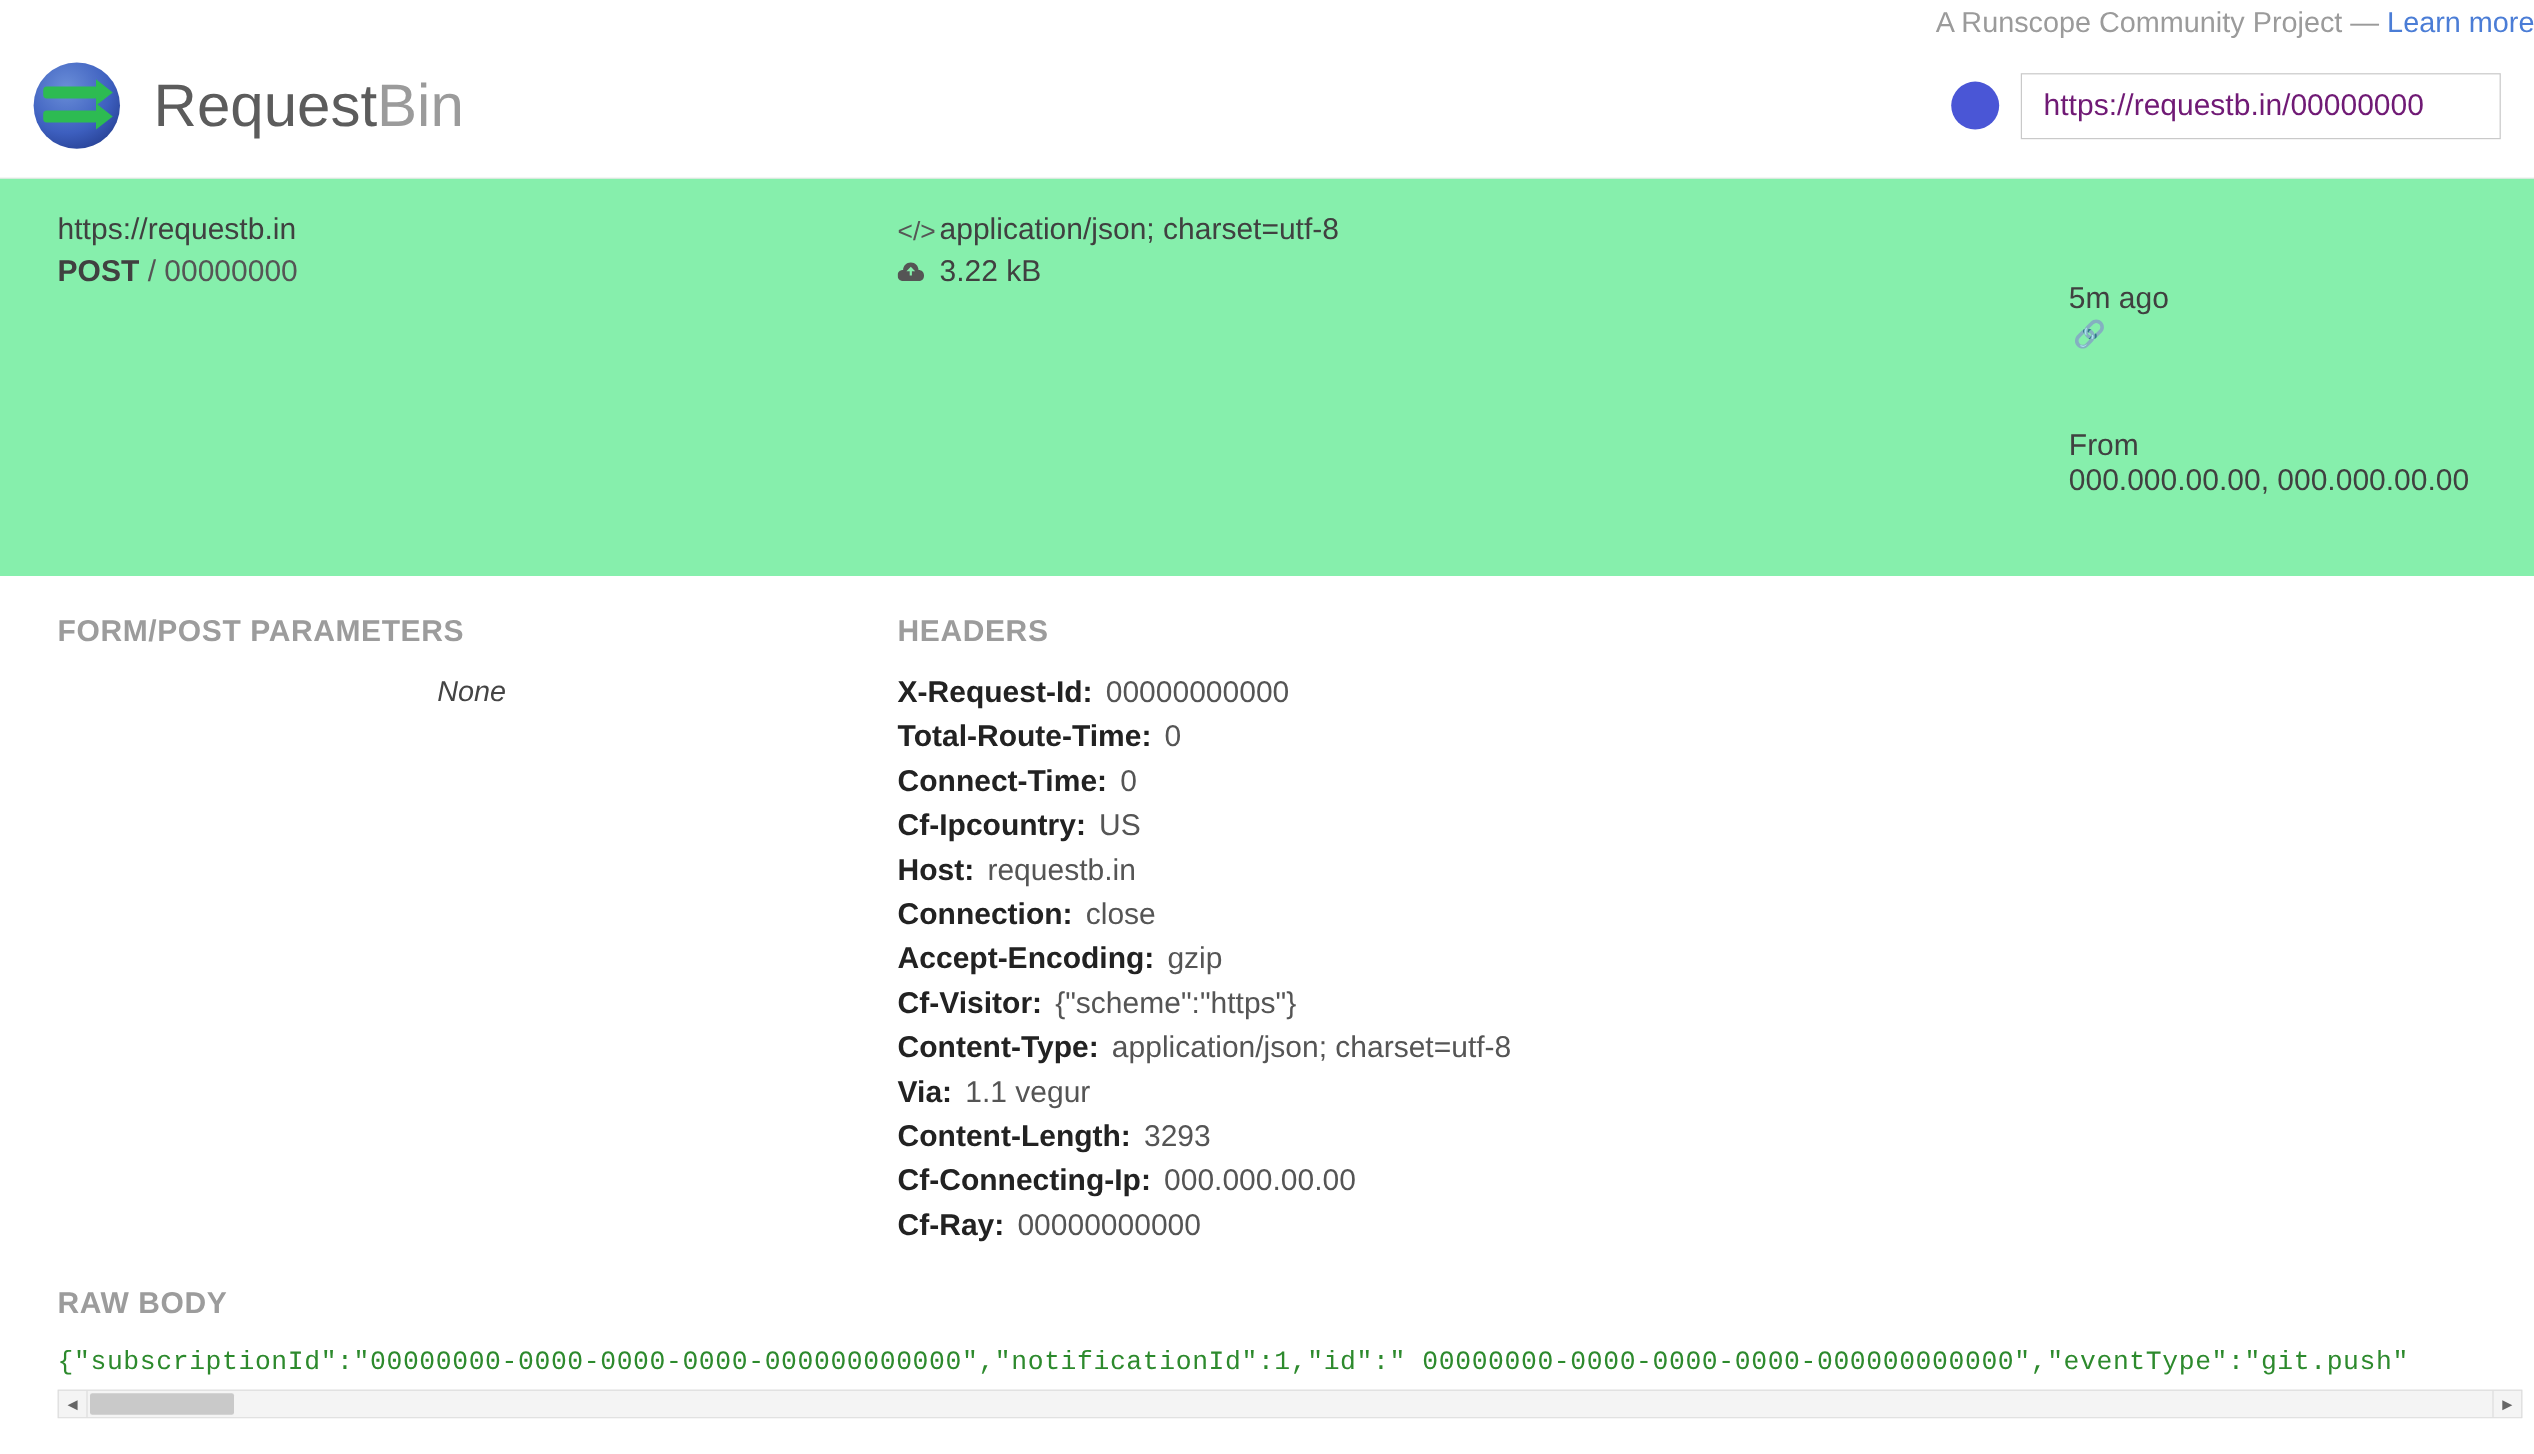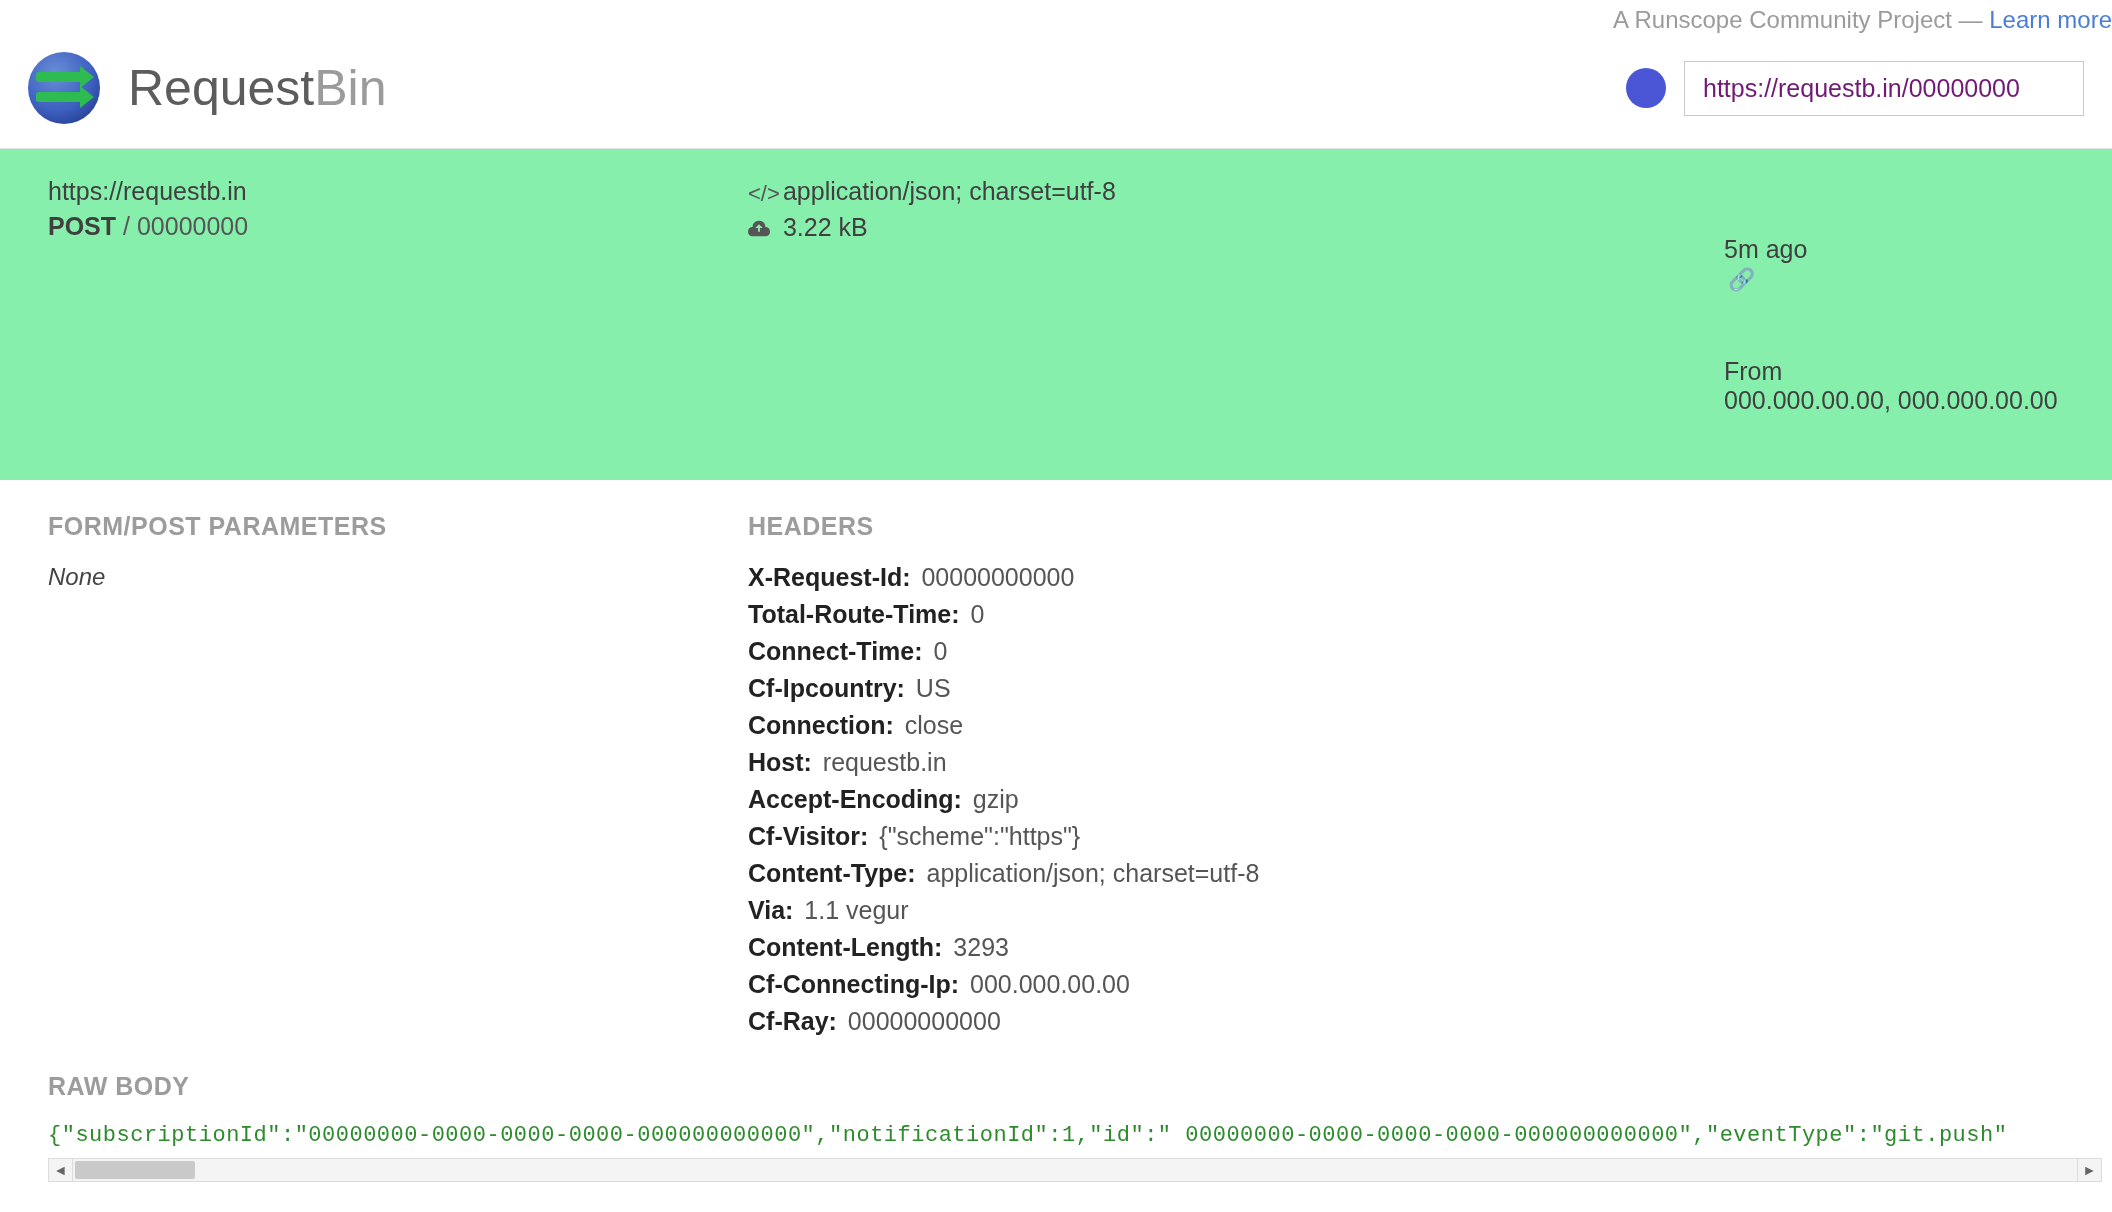--- a/index.html
+++ b/index.html
@@ -112,21 +112,21 @@
     padding: 32px 48px 10px 48px;
     column-gap: 10px;
   }
   .section-title {
     color: #9c9c9c;
     font-weight: 700;
     letter-spacing: 0.5px;
     font-size: 25px;
     margin-bottom: 22px;
   }
-  .none { font-style: italic; color: #444; }
+  .none { font-style: italic; color: #444; text-align: center; }
   .headers .hdr { margin-bottom: 8px; font-size: 25px; }
   .headers .hk { font-weight: 700; color: #222; }
   .headers .hv { color: #555; margin-left: 4px; }
 
   
   .rawbody-wrap {
     padding: 18px 10px 0 48px;
   }
   .rawbody {
     font-family: "Courier New", Courier, monospace;
@@ -219,22 +219,22 @@
     <div class="section-title">FORM/POST PARAMETERS</div>
     <div class="none">None</div>
   </div>
   <div>
     <div class="section-title">HEADERS</div>
     <div class="headers" id="headers-list">
         <div class="hdr"><span class="hk">X-Request-Id:</span><span class="hv"> 00000000000</span></div>
         <div class="hdr"><span class="hk">Total-Route-Time:</span><span class="hv"> 0</span></div>
         <div class="hdr"><span class="hk">Connect-Time:</span><span class="hv"> 0</span></div>
         <div class="hdr"><span class="hk">Cf-Ipcountry:</span><span class="hv"> US</span></div>
+        <div class="hdr"><span class="hk">Host:</span><span class="hv"> requestb.in</span></div>
         <div class="hdr"><span class="hk">Connection:</span><span class="hv"> close</span></div>
-        <div class="hdr"><span class="hk">Host:</span><span class="hv"> requestb.in</span></div>
         <div class="hdr"><span class="hk">Accept-Encoding:</span><span class="hv"> gzip</span></div>
         <div class="hdr"><span class="hk">Cf-Visitor:</span><span class="hv"> {"scheme":"https"}</span></div>
         <div class="hdr"><span class="hk">Content-Type:</span><span class="hv"> application/json; charset=utf-8</span></div>
         <div class="hdr"><span class="hk">Via:</span><span class="hv"> 1.1 vegur</span></div>
         <div class="hdr"><span class="hk">Content-Length:</span><span class="hv"> 3293</span></div>
         <div class="hdr"><span class="hk">Cf-Connecting-Ip:</span><span class="hv"> 000.000.00.00</span></div>
         <div class="hdr"><span class="hk">Cf-Ray:</span><span class="hv"> 00000000000</span></div>
       </div>
   </div>
 </div>

